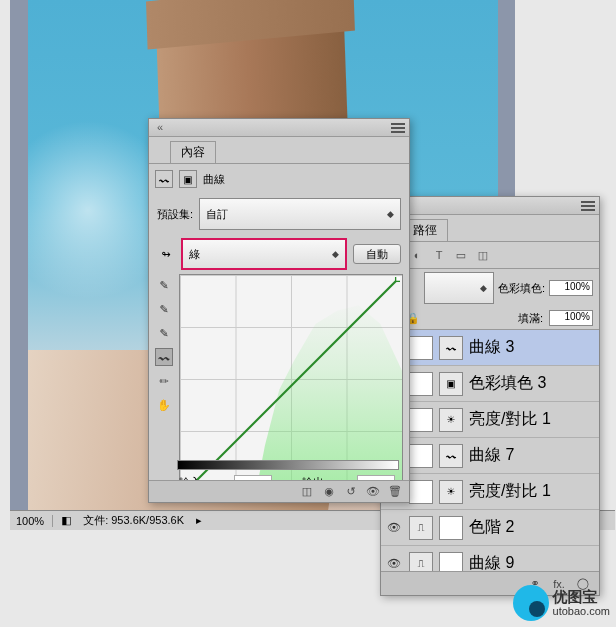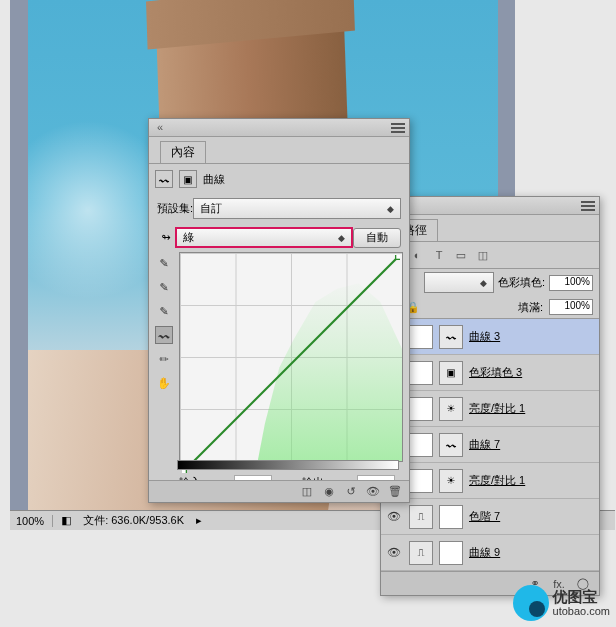--- a/index.html
+++ b/index.html
@@ -16,26 +16,26 @@
 .status-bar .zoom { border-right: 1px solid #999; padding-right: 8px; }
 .sb-icon { width: 14px; height: 14px; display: inline-block; }
 
 .panel { position: absolute; background: #cecece; border: 1px solid #888; box-shadow: 2px 2px 8px rgba(0,0,0,0.3); font-size: 11px; }
 .panel-header { height: 18px; background: linear-gradient(#d8d8d8, #c4c4c4); border-bottom: 1px solid #999; display: flex; align-items: center; justify-content: space-between; padding: 0 4px; }
 .menu-btn { width: 14px; height: 14px; display: flex; flex-direction: column; gap: 2px; justify-content: center; cursor: pointer; }
 .menu-btn span { height: 2px; background: #555; }
 .close-x { width: 14px; height: 14px; text-align: center; line-height: 12px; cursor: pointer; color: #555; }
 
 .props-panel { left: 148px; top: 118px; width: 262px; height: 385px; }
-.tabs { display: flex; padding: 4px 11px 0; border-bottom: 1px solid #999; }
+.tabs { display: flex; padding: 4px 21px 0; border-bottom: 1px solid #999; }
 .tab { padding: 2px 10px; background: #cecece; border: 1px solid #999; border-bottom: none; font-size: 12px; }
 .adj-type { display: flex; align-items: center; gap: 6px; padding: 6px; }
 .adj-icon { width: 18px; height: 18px; border: 1px solid #888; background: #d0d0d0; display: flex; align-items: center; justify-content: center; font-size: 10px; }
-.row { display: flex; align-items: center; padding: 4px 8px; }
-.ps-select { flex: 1; height: 21px; background: linear-gradient(#f8f8f8,#e0e0e0); border: 1px solid #888; display: flex; align-items: center; justify-content: space-between; padding: 0 6px; font-size: 11px; cursor: pointer; }
+.row { display: flex; align-items: center; padding: 4px 8px; gap: 6px; }
+.ps-select { flex: 1; height: 32px; background: linear-gradient(#f8f8f8,#e0e0e0); border: 1px solid #888; display: flex; align-items: center; justify-content: space-between; padding: 0 6px; font-size: 11px; cursor: pointer; }
 .ps-select .arr { font-size: 9px; color: #444; }
 .highlight-select { border: 2px solid #d6145b; }
 .ps-btn { height: 20px; padding: 0 12px; background: linear-gradient(#f4f4f4,#d8d8d8); border: 1px solid #888; border-radius: 3px; font-size: 11px; cursor: pointer; }
 
 .curve-body { display: flex; padding: 0 6px 6px; gap: 4px; }
 .tool-col { width: 20px; display: flex; flex-direction: column; gap: 6px; padding-top: 2px; }
 .tool-col .t { width: 18px; height: 18px; display: flex; align-items: center; justify-content: center; color: #333; cursor: pointer; }
 .tool-col .t.active { background: #b0b0b0; border: 1px solid #777; }
 .curve-box { flex: 1; height: 210px; background: #f4f4f4; border: 1px solid #888; position: relative; }
 .grid { position: absolute; inset: 0; background-image: linear-gradient(to right, #ccc 1px, transparent 1px), linear-gradient(to bottom, #ccc 1px, transparent 1px); background-size: 25% 25%; }
@@ -58,21 +58,21 @@
 .fill-row { display: flex; align-items: center; justify-content: flex-end; padding: 3px 6px; gap: 6px; border-bottom: 1px solid #999; font-size: 11px; }
 .lock-icons { display: flex; gap: 2px; margin-right: auto; }
 .lock-icons span { width: 16px; height: 16px; display: flex; align-items: center; justify-content: center; color: #555; }
 
 .layer-list { }
 .layer { display: flex; align-items: center; height: 36px; border-bottom: 1px solid #b0b0b0; padding: 0 4px; gap: 6px; }
 .layer.selected { background: #b8c8e8; }
 .eye { width: 18px; text-align: center; color: #333; cursor: pointer; }
 .thumb { width: 24px; height: 24px; background: #fff; border: 1px solid #888; }
 .adj-thumb { width: 24px; height: 24px; border: 1px solid #888; background: #e8e8e8; display: flex; align-items: center; justify-content: center; font-size: 10px; }
-.layer-name { font-size: 11px; text-decoration: underline; }
+.layer-name { font-size: 16px; }
 
 .layers-footer { position: absolute; bottom: 0; left: 0; right: 0; height: 24px; background: #c4c4c4; border-top: 1px solid #999; display: flex; justify-content: flex-end; align-items: center; gap: 4px; padding: 0 6px; }
 
 .watermark { position: absolute; right: 6px; bottom: 6px; display: flex; align-items: center; gap: 4px; }
 .wm-circle { width: 36px; height: 36px; border-radius: 50%; background: #1fb8e8; position: relative; }
 .wm-circle::before { content: ""; position: absolute; right: 4px; bottom: 4px; width: 16px; height: 16px; border-radius: 50%; background: #0a4868; }
 .wm-text { font-size: 11px; color: #333; line-height: 1.1; }
 .wm-text b { font-size: 15px; display: block; }
 </style>
 </head>
@@ -82,21 +82,21 @@
   <div class="photo">
     <div class="cloud"></div>
     <div class="tower"></div>
     <div class="building"></div>
   </div>
 </div>
 
 <div class="status-bar">
   <span class="zoom">100%</span>
   <span class="sb-icon">◧</span>
-  <span>文件: 636.0K/953.6K</span>
+  <span>文件: 953.6K/953.6K</span>
   <span style="margin-left:4px">▸</span>
 </div>
 
 <div class="panel layers-panel">
   <div class="panel-header">
     <span></span>
     <div class="menu-btn">
         <span></span>
         <span></span>
         <span></span>
@@ -156,21 +156,21 @@
     <div class="layer">
       <span class="eye">👁</span>
       <div class="thumb"></div>
       <div class="adj-thumb">☀</div>
       <span class="layer-name">亮度/對比 1</span>
     </div>
     <div class="layer">
       <span class="eye">👁</span>
       <div class="adj-thumb">⎍</div>
       <div class="thumb"></div>
-      <span class="layer-name">色階 7</span>
+      <span class="layer-name">色階 2</span>
     </div>
     <div class="layer">
       <span class="eye">👁</span>
       <div class="adj-thumb">⎍</div>
       <div class="thumb"></div>
       <span class="layer-name">曲線 9</span>
     </div>
   </div>
   <div class="layers-footer">
     <span class="pf-icon">⚭</span>

